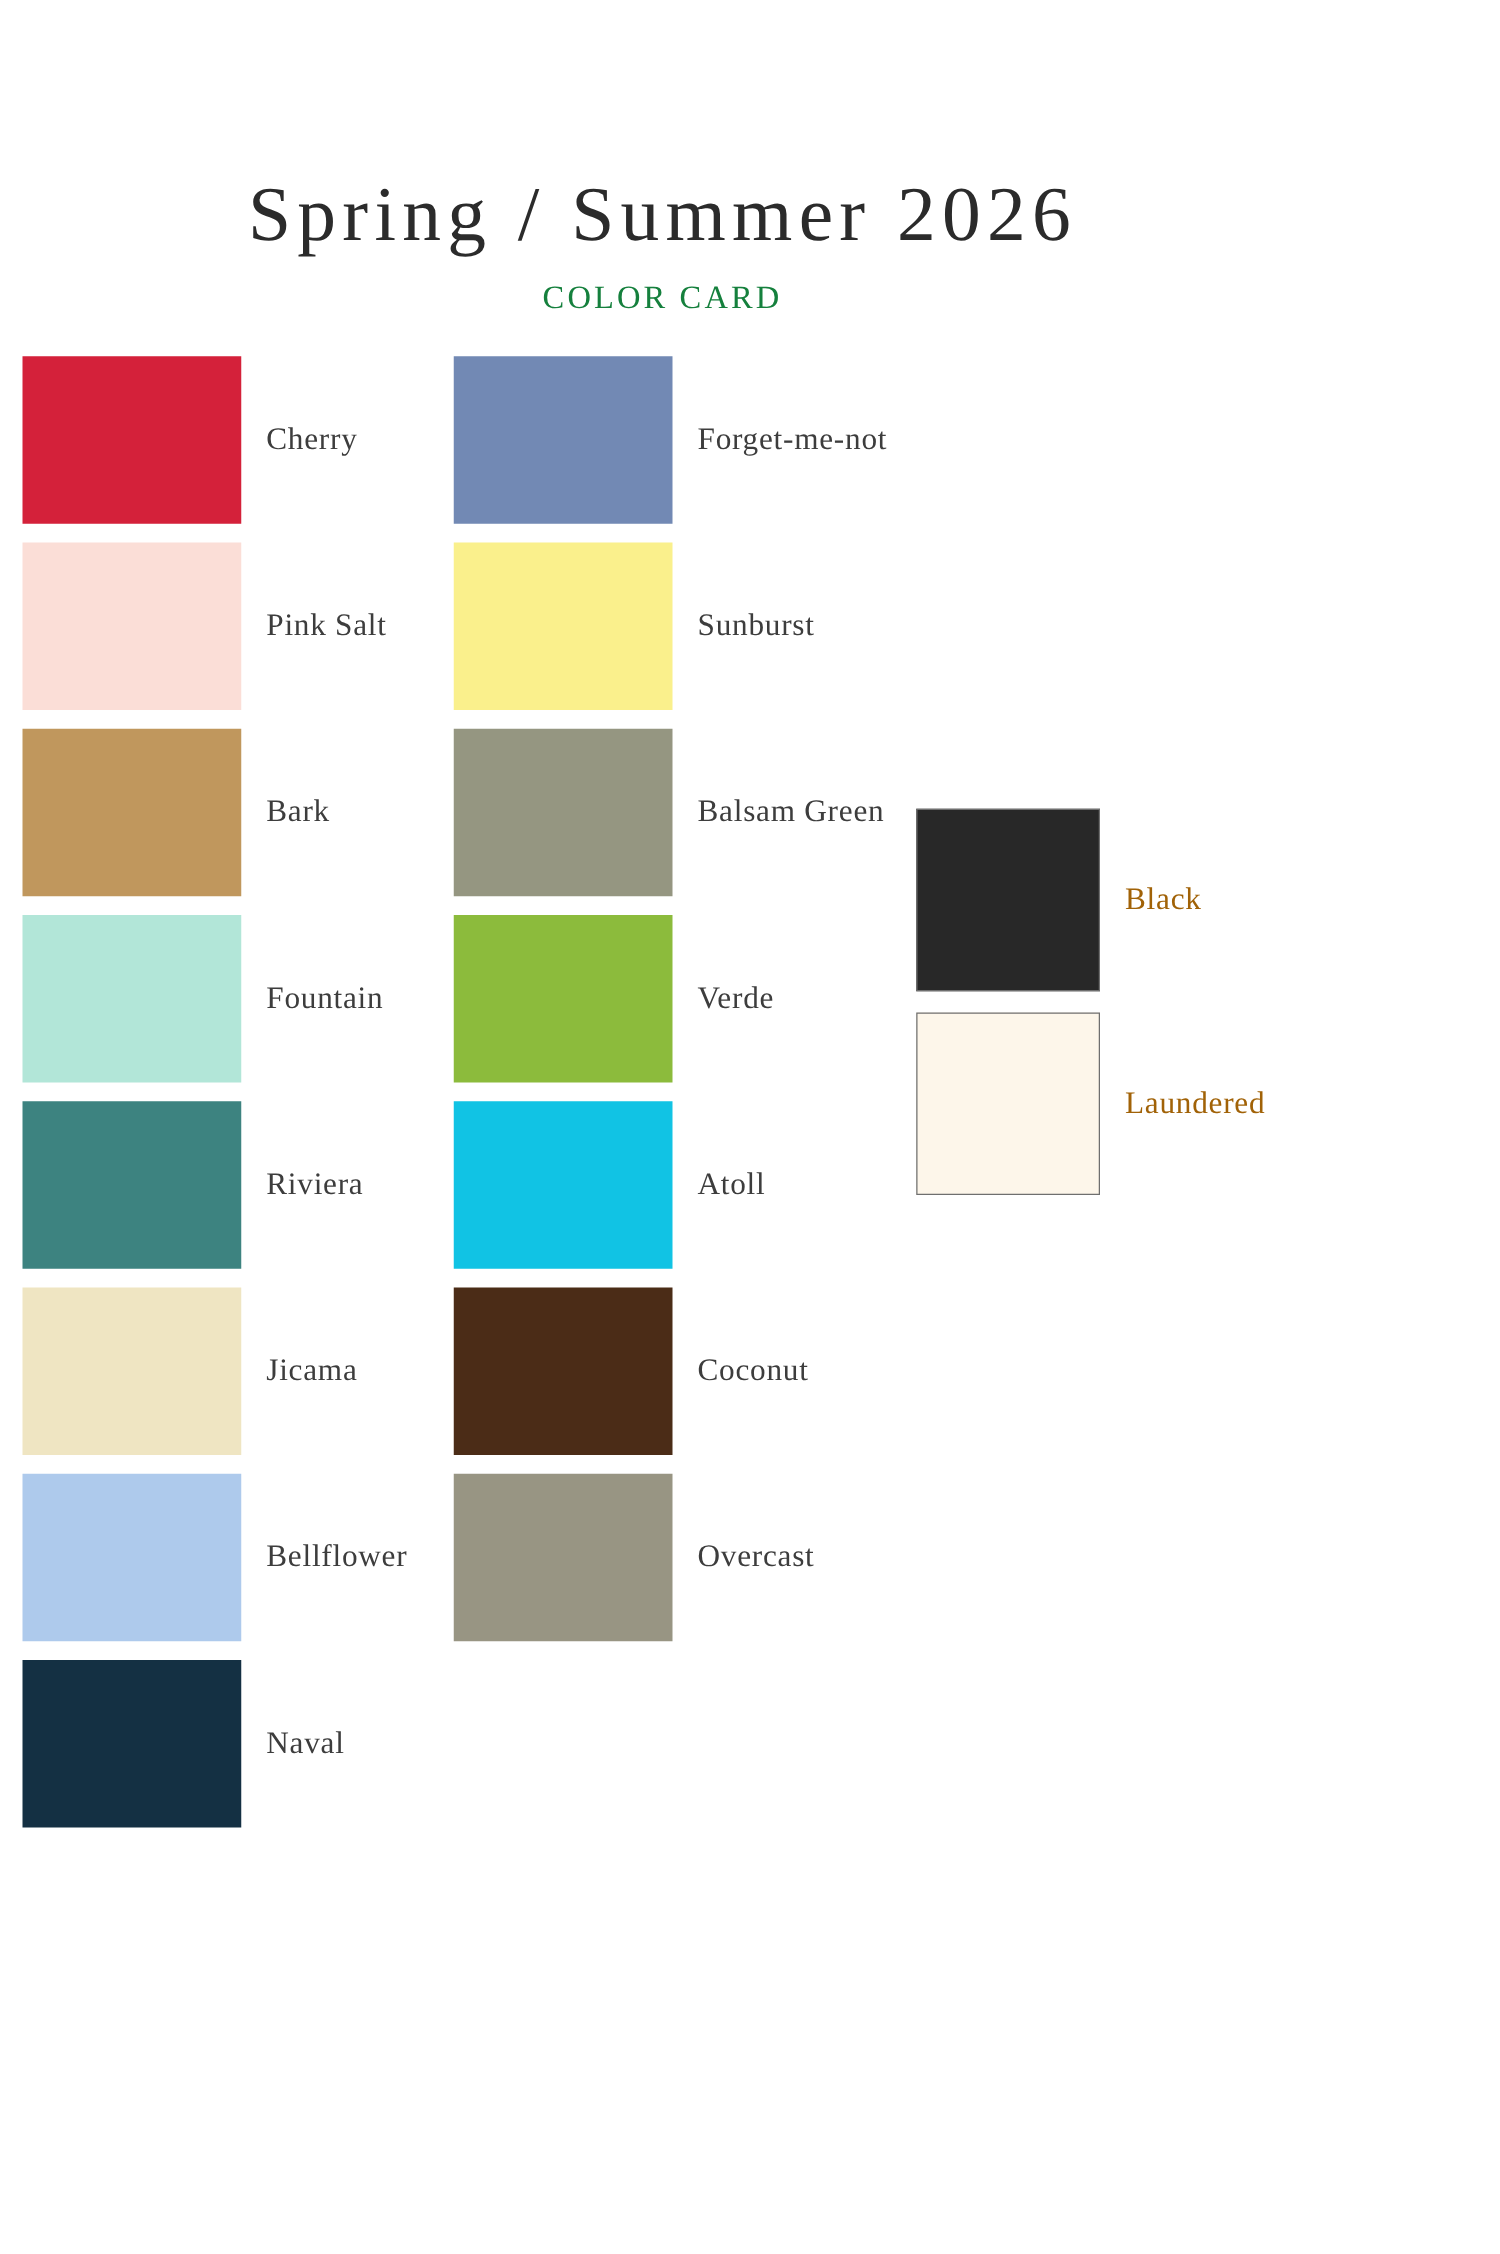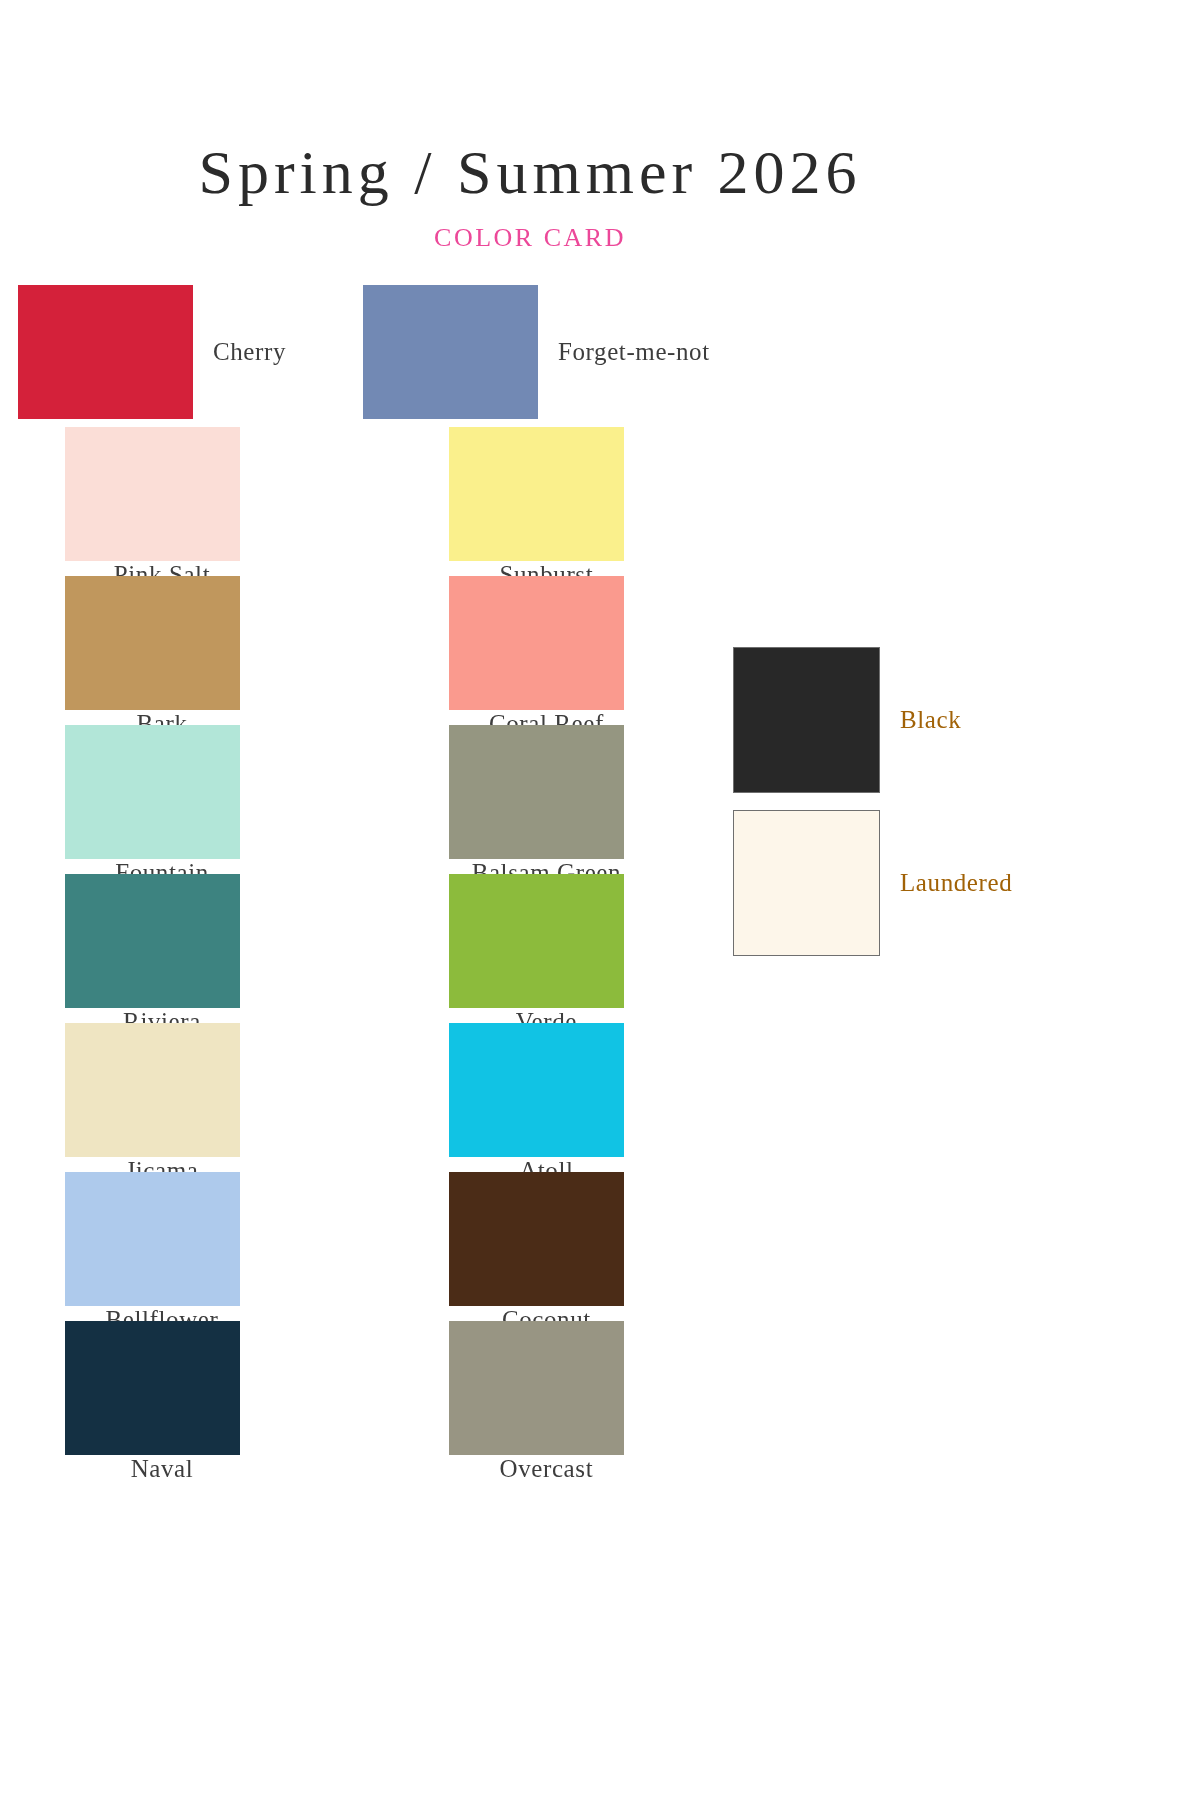--- a/index.html
+++ b/index.html
@@ -39,40 +39,40 @@
     color: #2b2b2b;
     line-height: 1.05;
     margin: 0;
     white-space: nowrap;
   }
   .subtitle {
     font-family: "Liberation Serif", "DejaVu Serif", serif;
     font-size: 26px;
     font-weight: 400;
     letter-spacing: 2.5px;
-    color: #ec4899;
+    color: #15803d;
     margin: 18px 0 0 0;
     white-space: nowrap;
   }
 
   
   .col {
     position: absolute;
   }
   .col-main-1 { left: 18px;  top: 278px; }
   .col-main-2 { left: 363px; top: 278px; }
   .col-neutral { left: 733px; top: 638px; }
 
   .swatch-row {
     display: flex;
     align-items: center;
     height: 147px;
     margin-bottom: 0;
   }
-  .swatch-row + .swatch-row { margin-top: 2px; flex-direction: column; }
+  .swatch-row + .swatch-row { margin-top: 2px; }
 
   .swatch {
     width: 175px;
     height: 134px;
     flex: 0 0 auto;
   }
   .swatch-label {
     font-family: "Liberation Serif", "DejaVu Serif", serif;
     font-size: 25px;
     letter-spacing: 0.6px;
@@ -152,24 +152,20 @@
   <div class="col col-main-2">
     <div class="swatch-row">
       <div class="swatch" style="background-color: rgb(114, 137, 180);"></div>
       <div class="swatch-label">Forget-me-not</div>
     </div>
     <div class="swatch-row">
       <div class="swatch" style="background-color: rgb(250, 240, 140);"></div>
       <div class="swatch-label">Sunburst</div>
     </div>
     <div class="swatch-row">
-      <div class="swatch" style="background-color: rgb(250, 154, 142);"></div>
-      <div class="swatch-label">Coral Reef</div>
-    </div>
-    <div class="swatch-row">
       <div class="swatch" style="background-color: rgb(149, 150, 129);"></div>
       <div class="swatch-label">Balsam Green</div>
     </div>
     <div class="swatch-row">
       <div class="swatch" style="background-color: rgb(140, 187, 60);"></div>
       <div class="swatch-label">Verde</div>
     </div>
     <div class="swatch-row">
       <div class="swatch" style="background-color: rgb(17, 195, 228);"></div>
       <div class="swatch-label">Atoll</div>

